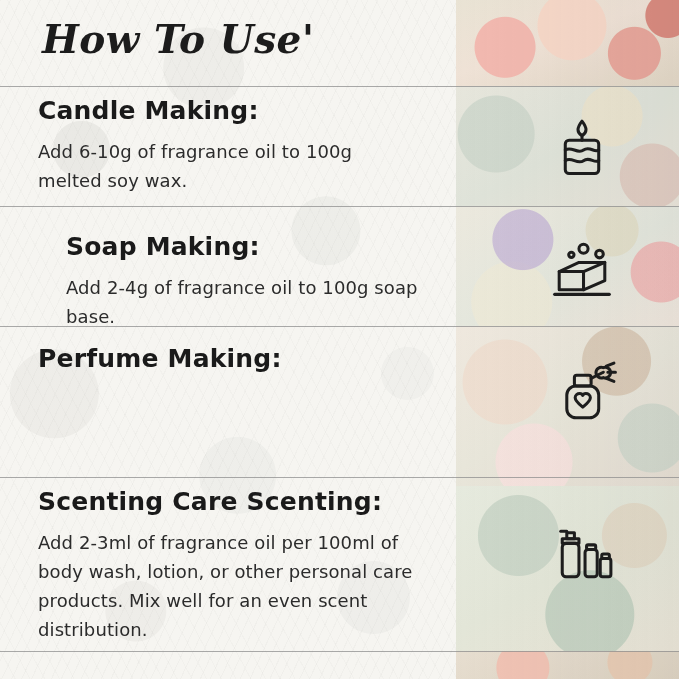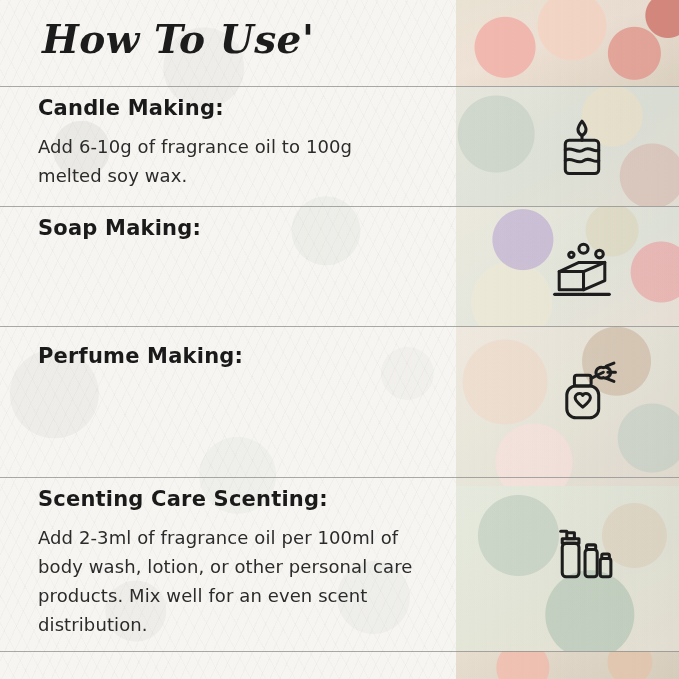--- a/index.html
+++ b/index.html
@@ -152,27 +152,27 @@
     color: #1c1c1c;
     white-space: nowrap;
   }
 
   .section {
     position: absolute;
     left: 38px;
     right: 10px;
   }
   .sec-1 { top: 96px; }
-  .sec-2 { top: 216px; }
+  .sec-2 { top: 232px; margin-left: 28px; }
   .sec-3 { top: 335px; margin-top: 9px; }
   .sec-4 { top: 487px; }
 
   .sec-head {
     font-family: "DejaVu Sans", sans-serif;
-    font-size: 21px;
+    font-size: 25px;
     font-weight: 700;
     color: #1a1a1a;
     letter-spacing: 0.2px;
     margin: 0 0 12px 0;
     white-space: nowrap;
   }
   .sec-body {
     font-family: "DejaVu Sans", sans-serif;
     font-size: 18px;
     line-height: 1.62;
@@ -234,20 +234,21 @@
 
     <div class="title">How To Use'</div>
 
     <div class="section sec-1">
       <p class="sec-head">Candle Making:</p>
       <p class="sec-body">Add 6-10g of fragrance oil to 100g melted soy wax.</p>
     </div>
 
     <div class="section sec-2">
       <p class="sec-head">Soap Making:</p>
+      <p class="sec-body">Add 2-4g of fragrance oil to 100g soap base.</p>
     </div>
 
     <div class="section sec-3">
       <p class="sec-head">Perfume Making:</p>
     </div>
 
     <div class="section sec-4">
       <p class="sec-head">Scenting Care Scenting:</p>
       <p class="sec-body">Add 2-3ml of fragrance oil per 100ml of body wash, lotion, or other personal care products. Mix well for an even scent distribution.</p>
     </div>

